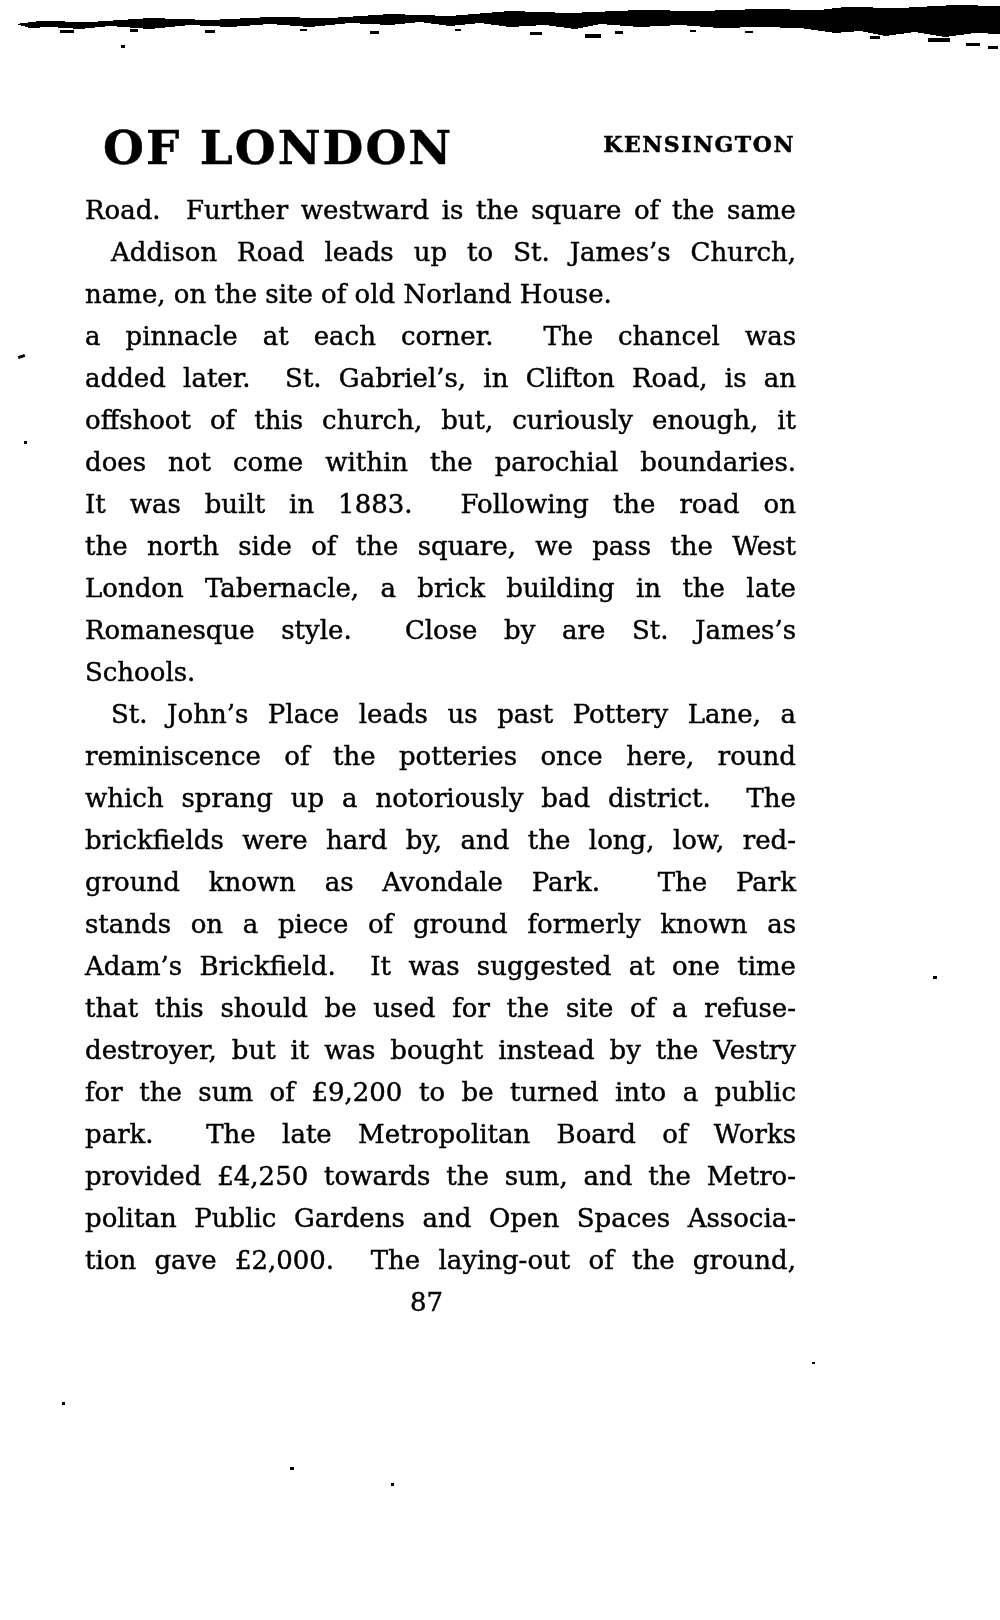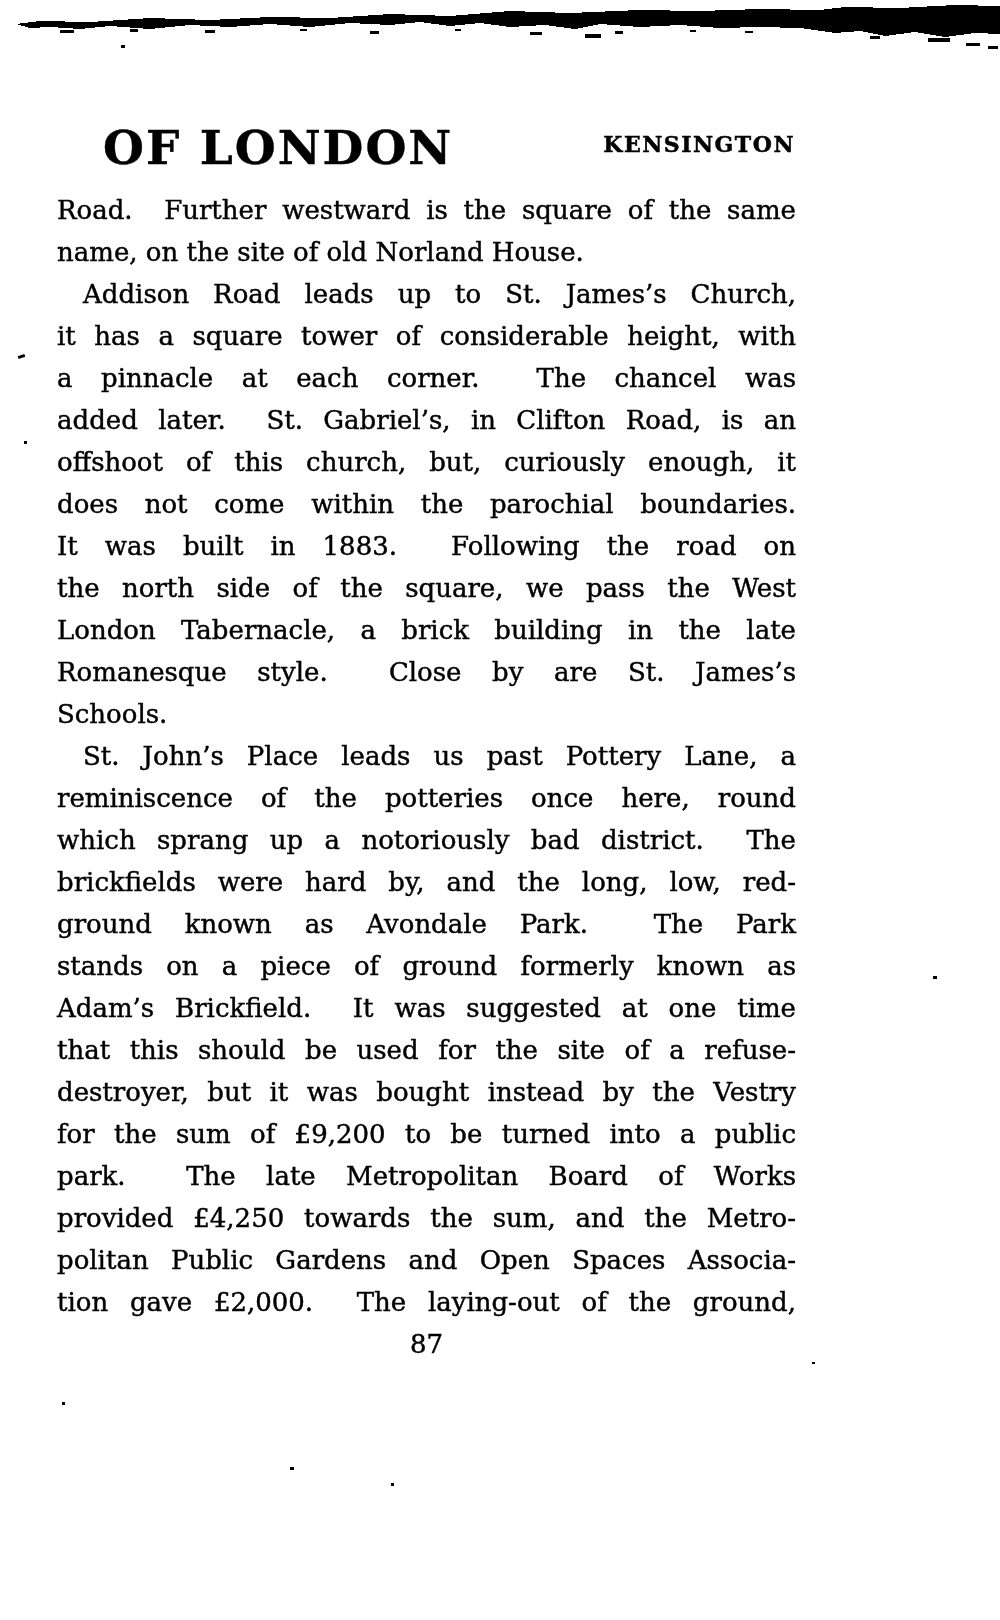--- a/index.html
+++ b/index.html
@@ -34,20 +34,21 @@
   .body-col {
     position: absolute; left: 57px; top: 189px; width: 739px;
     font-size: 26px; line-height: 42px;
     -webkit-text-stroke: 0.45px #000;
   }
   .line {
     height: 42px;
     text-align: justify;
     text-align-last: justify;
     white-space: normal;
+    margin-left: 28px;
   }
   .line.last { text-align-last: left; }
   .line.indent { text-indent: 26px; }
 
   .page-num {
     height: 42px; text-align: left; text-align-last: center;
     font-size: 26px;
   }
 
   
@@ -89,23 +90,22 @@
     <rect fill="#000" x="928" y="38" width="22" height="4"></rect>
     <rect fill="#000" x="966" y="43" width="14" height="3"></rect>
     <rect fill="#000" x="988" y="46" width="10" height="3"></rect>
   </svg>
 
   <div class="head-left">OF LONDON</div>
   <div class="head-right">KENSINGTON</div>
 
   <div class="body-col">
     <div class="line">Road.&nbsp; Further westward is the square of the same</div>
+    <div class="line indent">Addison Road leads up to St. James’s Church,</div>
     <div class="line last">name, on the site of old Norland House.</div>
-    <div class="line indent">Addison Road leads up to St. James’s Church,</div>
-    <div class="line">it has a square tower of considerable height, with</div>
     <div class="line">a pinnacle at each corner.&nbsp; The chancel was</div>
     <div class="line">added later.&nbsp; St. Gabriel’s, in Clifton Road, is an</div>
     <div class="line">offshoot of this church, but, curiously enough, it</div>
     <div class="line">does not come within the parochial boundaries.</div>
     <div class="line">It was built in 1883.&nbsp; Following the road on</div>
     <div class="line">the north side of the square, we pass the West</div>
     <div class="line">London Tabernacle, a brick building in the late</div>
     <div class="line">Romanesque style.&nbsp; Close by are St. James’s</div>
     <div class="line last">Schools.</div>
     <div class="line indent">St. John’s Place leads us past Pottery Lane, a</div>

